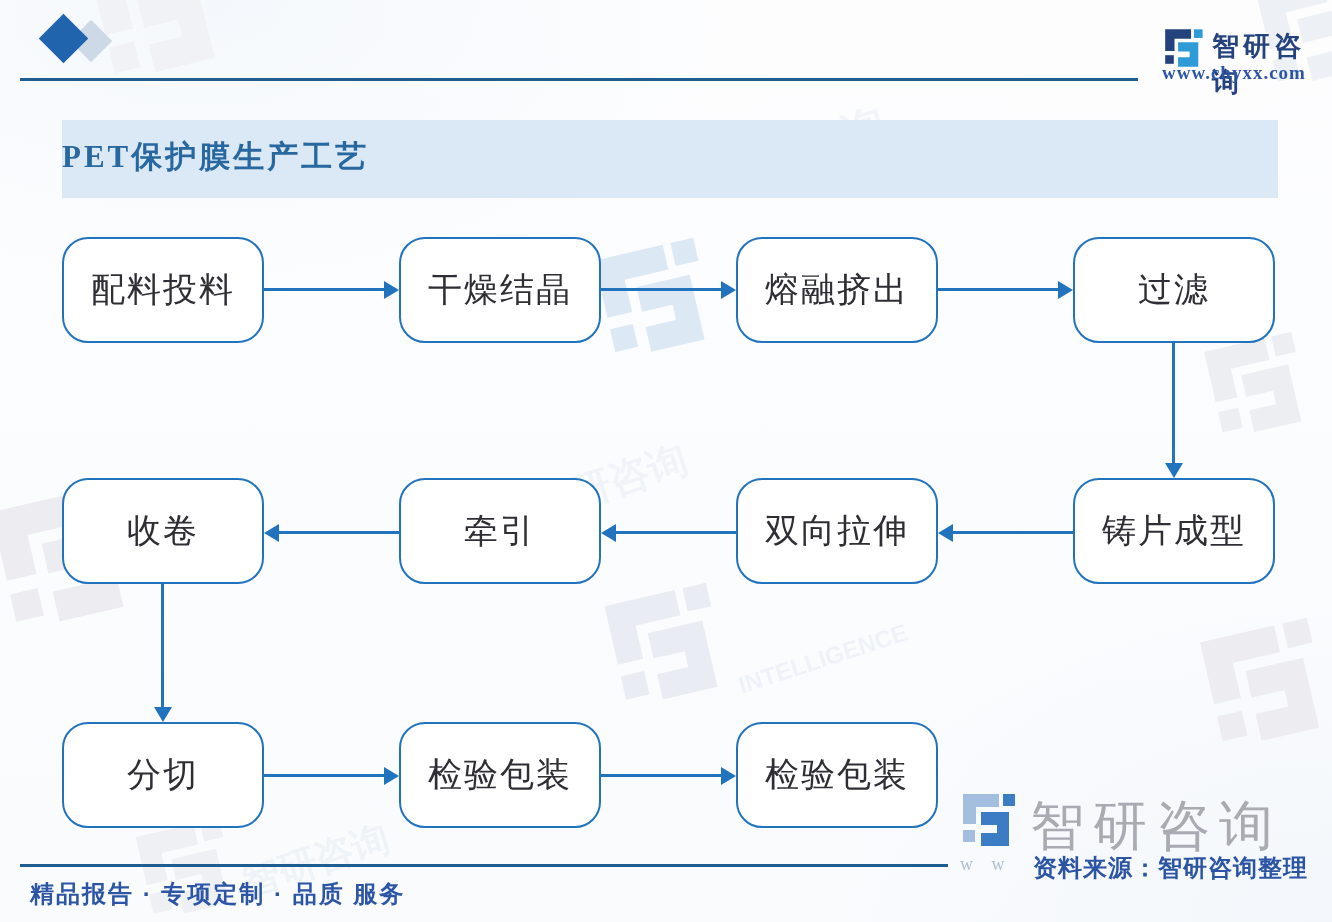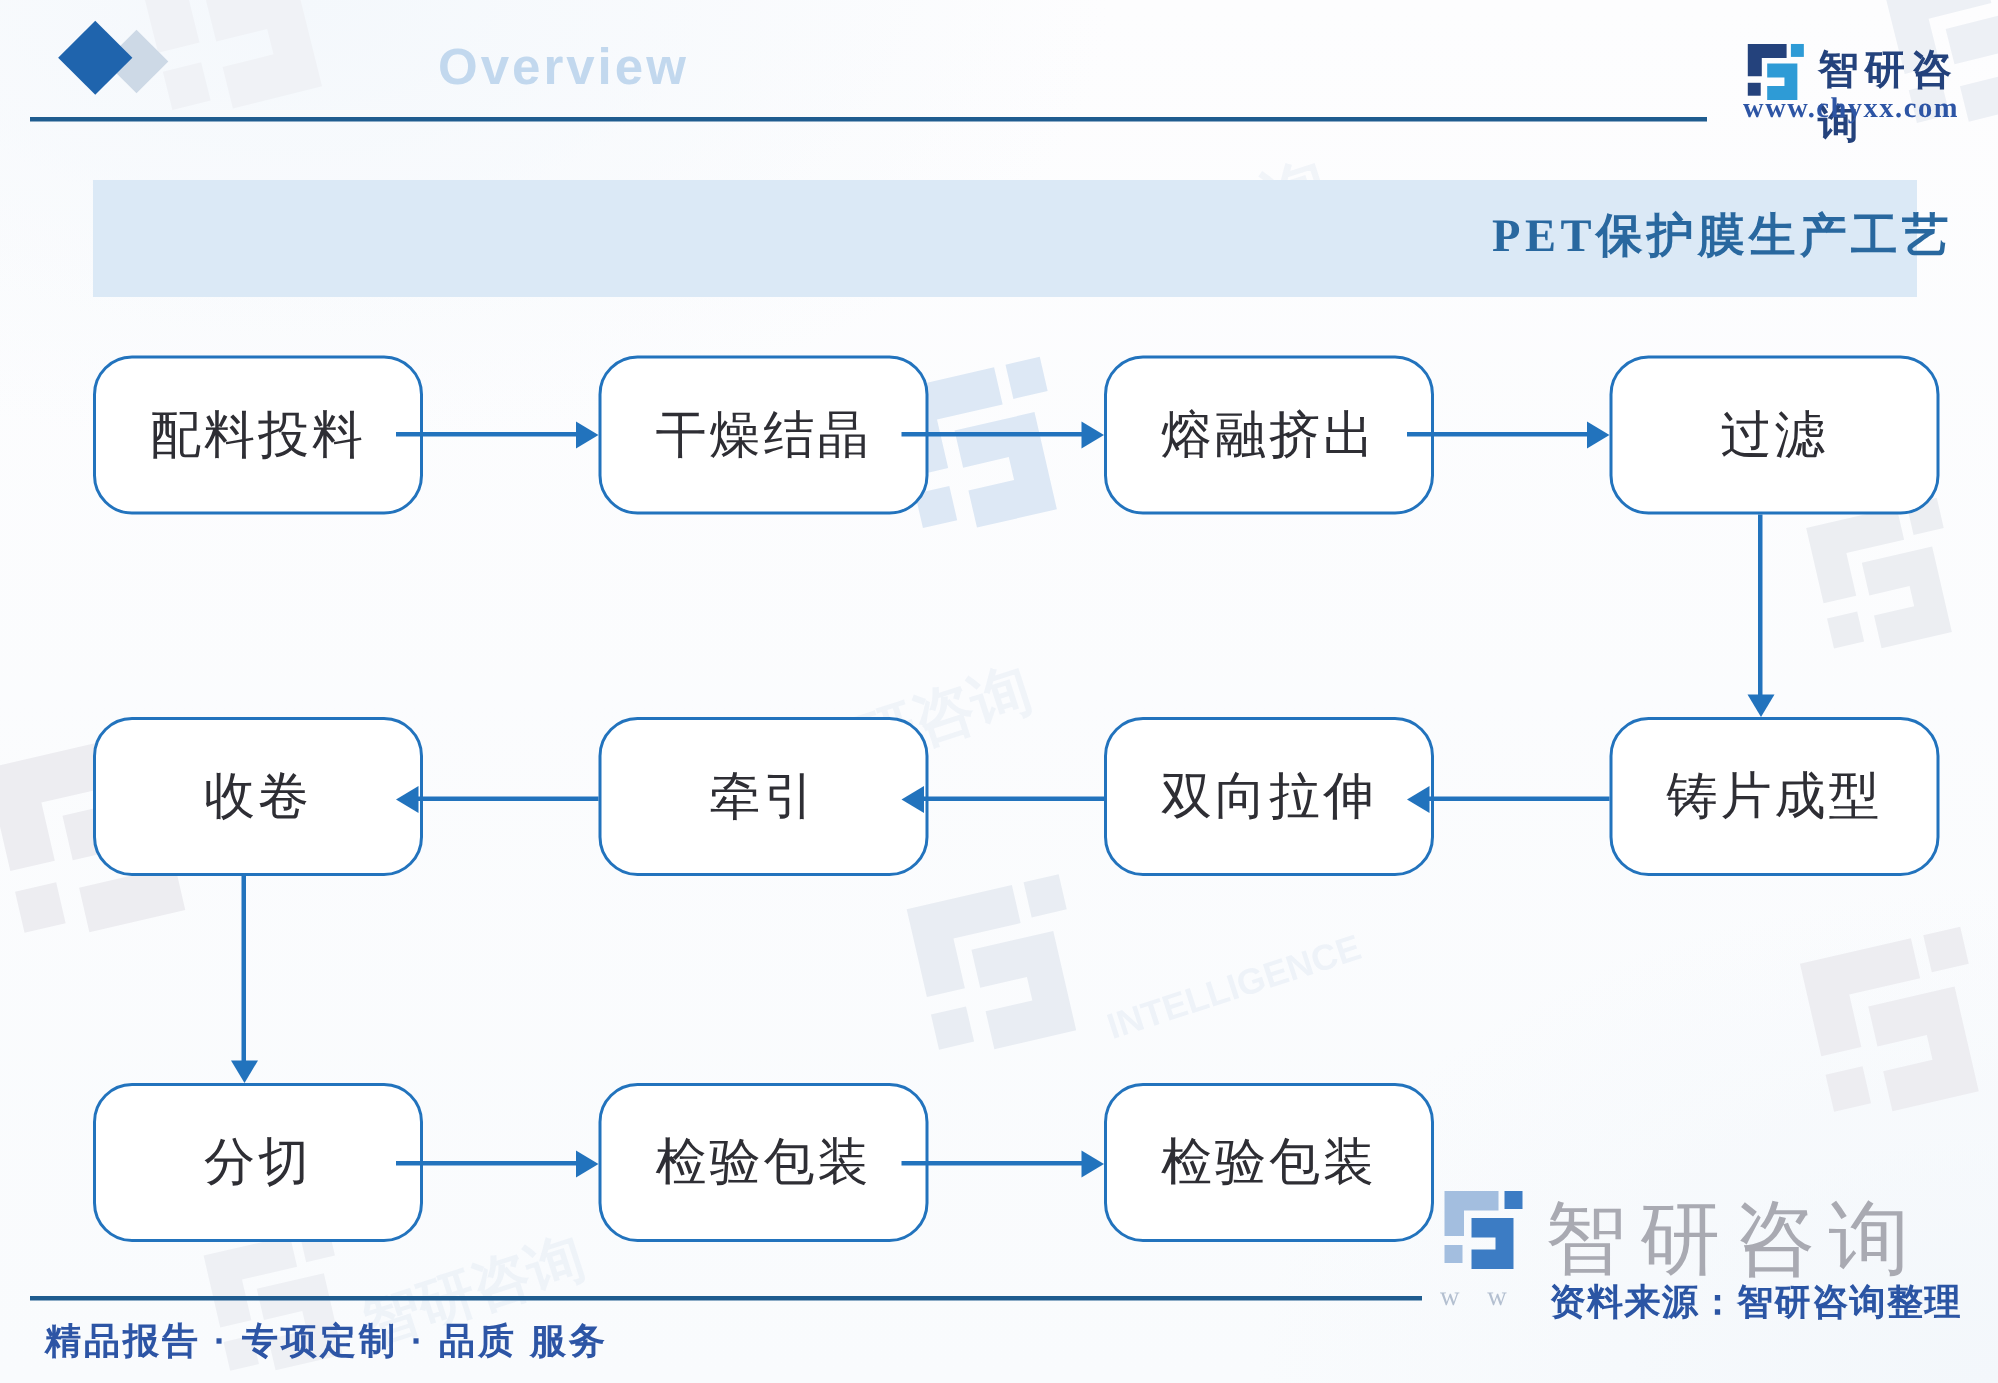--- a/index.html
+++ b/index.html
@@ -23,24 +23,24 @@
   .hdr-overview{position:absolute;left:292px;top:26px;font-size:34px;font-weight:bold;
     color:#c2d8ee;letter-spacing:2px;}
   .hdr-line{position:absolute;left:20px;top:78px;width:1118px;height:3px;background:#1f5c8f;}
   .logo-top{position:absolute;left:1158px;top:25px;width:46px;height:46px;}
   .logo-top-name{position:absolute;left:1212px;top:28px;font-size:27px;font-weight:bold;
     color:#24427c;letter-spacing:4px;}
   .logo-top-site{position:absolute;left:1156px;top:62px;width:156px;text-align:center;
     font-family:"Liberation Serif", serif;font-weight:bold;font-size:19px;color:#2d55a5;letter-spacing:1px;}
   
   .banner{position:absolute;left:62px;top:120px;width:1216px;height:78px;background:#dbe9f6;}
-  .banner-title{width:100%;line-height:74px;text-align:right;
-    font-family:"Liberation Serif", serif;font-weight:bold;font-size:31px;color:#29689f;letter-spacing:3px;margin-left:24px;}
+  .banner-title{width:100%;line-height:74px;text-align:left;
+    font-family:"Liberation Serif", serif;font-weight:bold;font-size:31px;color:#29689f;letter-spacing:3px;}
   
-  .fbox{position:absolute;width:220px;height:106px;background:#ffffff;
+  .fbox{position:absolute;width:202px;height:106px;background:#ffffff;
     border:2.5px solid #2273bd;border-radius:26px;box-sizing:border-box;
     display:flex;align-items:center;justify-content:center;
     font-family:"Liberation Serif", serif;font-size:34px;color:#2e2e34;letter-spacing:2px;}
   
   .ah{position:absolute;height:3px;background:#2273bd;}
   .ah.right::after{content:"";position:absolute;right:-14px;top:-7.5px;width:0;height:0;
     border-top:9px solid transparent;border-bottom:9px solid transparent;border-left:15px solid #2273bd;}
   .ah.left::before{content:"";position:absolute;left:-14px;top:-7.5px;width:0;height:0;
     border-top:9px solid transparent;border-bottom:9px solid transparent;border-right:15px solid #2273bd;}
   .av{position:absolute;width:3px;background:#2273bd;}
@@ -111,21 +111,20 @@
         <path class="p2" d="M28 24h28v34h-28v-13h16v-8h-16z"></path>
       </svg></div>
 
   <span class="wm-text" style="left:720px;top:120px;font-size:42px;color:#3a6cae;opacity:0.05;transform:rotate(-18deg);">智研咨询</span>
   <span class="wm-text" style="left:530px;top:455px;font-size:40px;color:#3a6cae;opacity:0.05;transform:rotate(-18deg);">智研咨询</span>
   <span class="wm-text" style="left:735px;top:645px;font-size:24px;color:#3a6cae;opacity:0.06;transform:rotate(-18deg);">INTELLIGENCE</span>
   <span class="wm-text" style="left:240px;top:835px;font-size:38px;color:#3a6cae;opacity:0.05;transform:rotate(-18deg);">智研咨询</span>
 
   <div class="diamond" style="left:76px;top:26px;width:30px;height:30px;background:#cdd9e6;"></div>
   <div class="diamond" style="left:46px;top:21px;width:35px;height:35px;background:#1f64ad;"></div>
-  <div class="hdr-overview">Overview</div>
   <div class="hdr-line"></div>
 
   <div class="maze logo-top" style="--mz1:#24427c; --mz2:#2e9bd6;"><svg viewBox="0 0 64 64" width="100%" height="100%" aria-hidden="true">
         <path class="p1" d="M10 6h36v13h-23v17h-13z"></path>
         <rect class="p1" x="10" y="42" width="12" height="12"></rect>
         <rect class="p2" x="50" y="6" width="12" height="12"></rect>
         <path class="p2" d="M28 24h28v34h-28v-13h16v-8h-16z"></path>
       </svg></div>
   <div class="logo-top-name">智研咨询</div>
   <div class="logo-top-site">www.chyxx.com</div>

